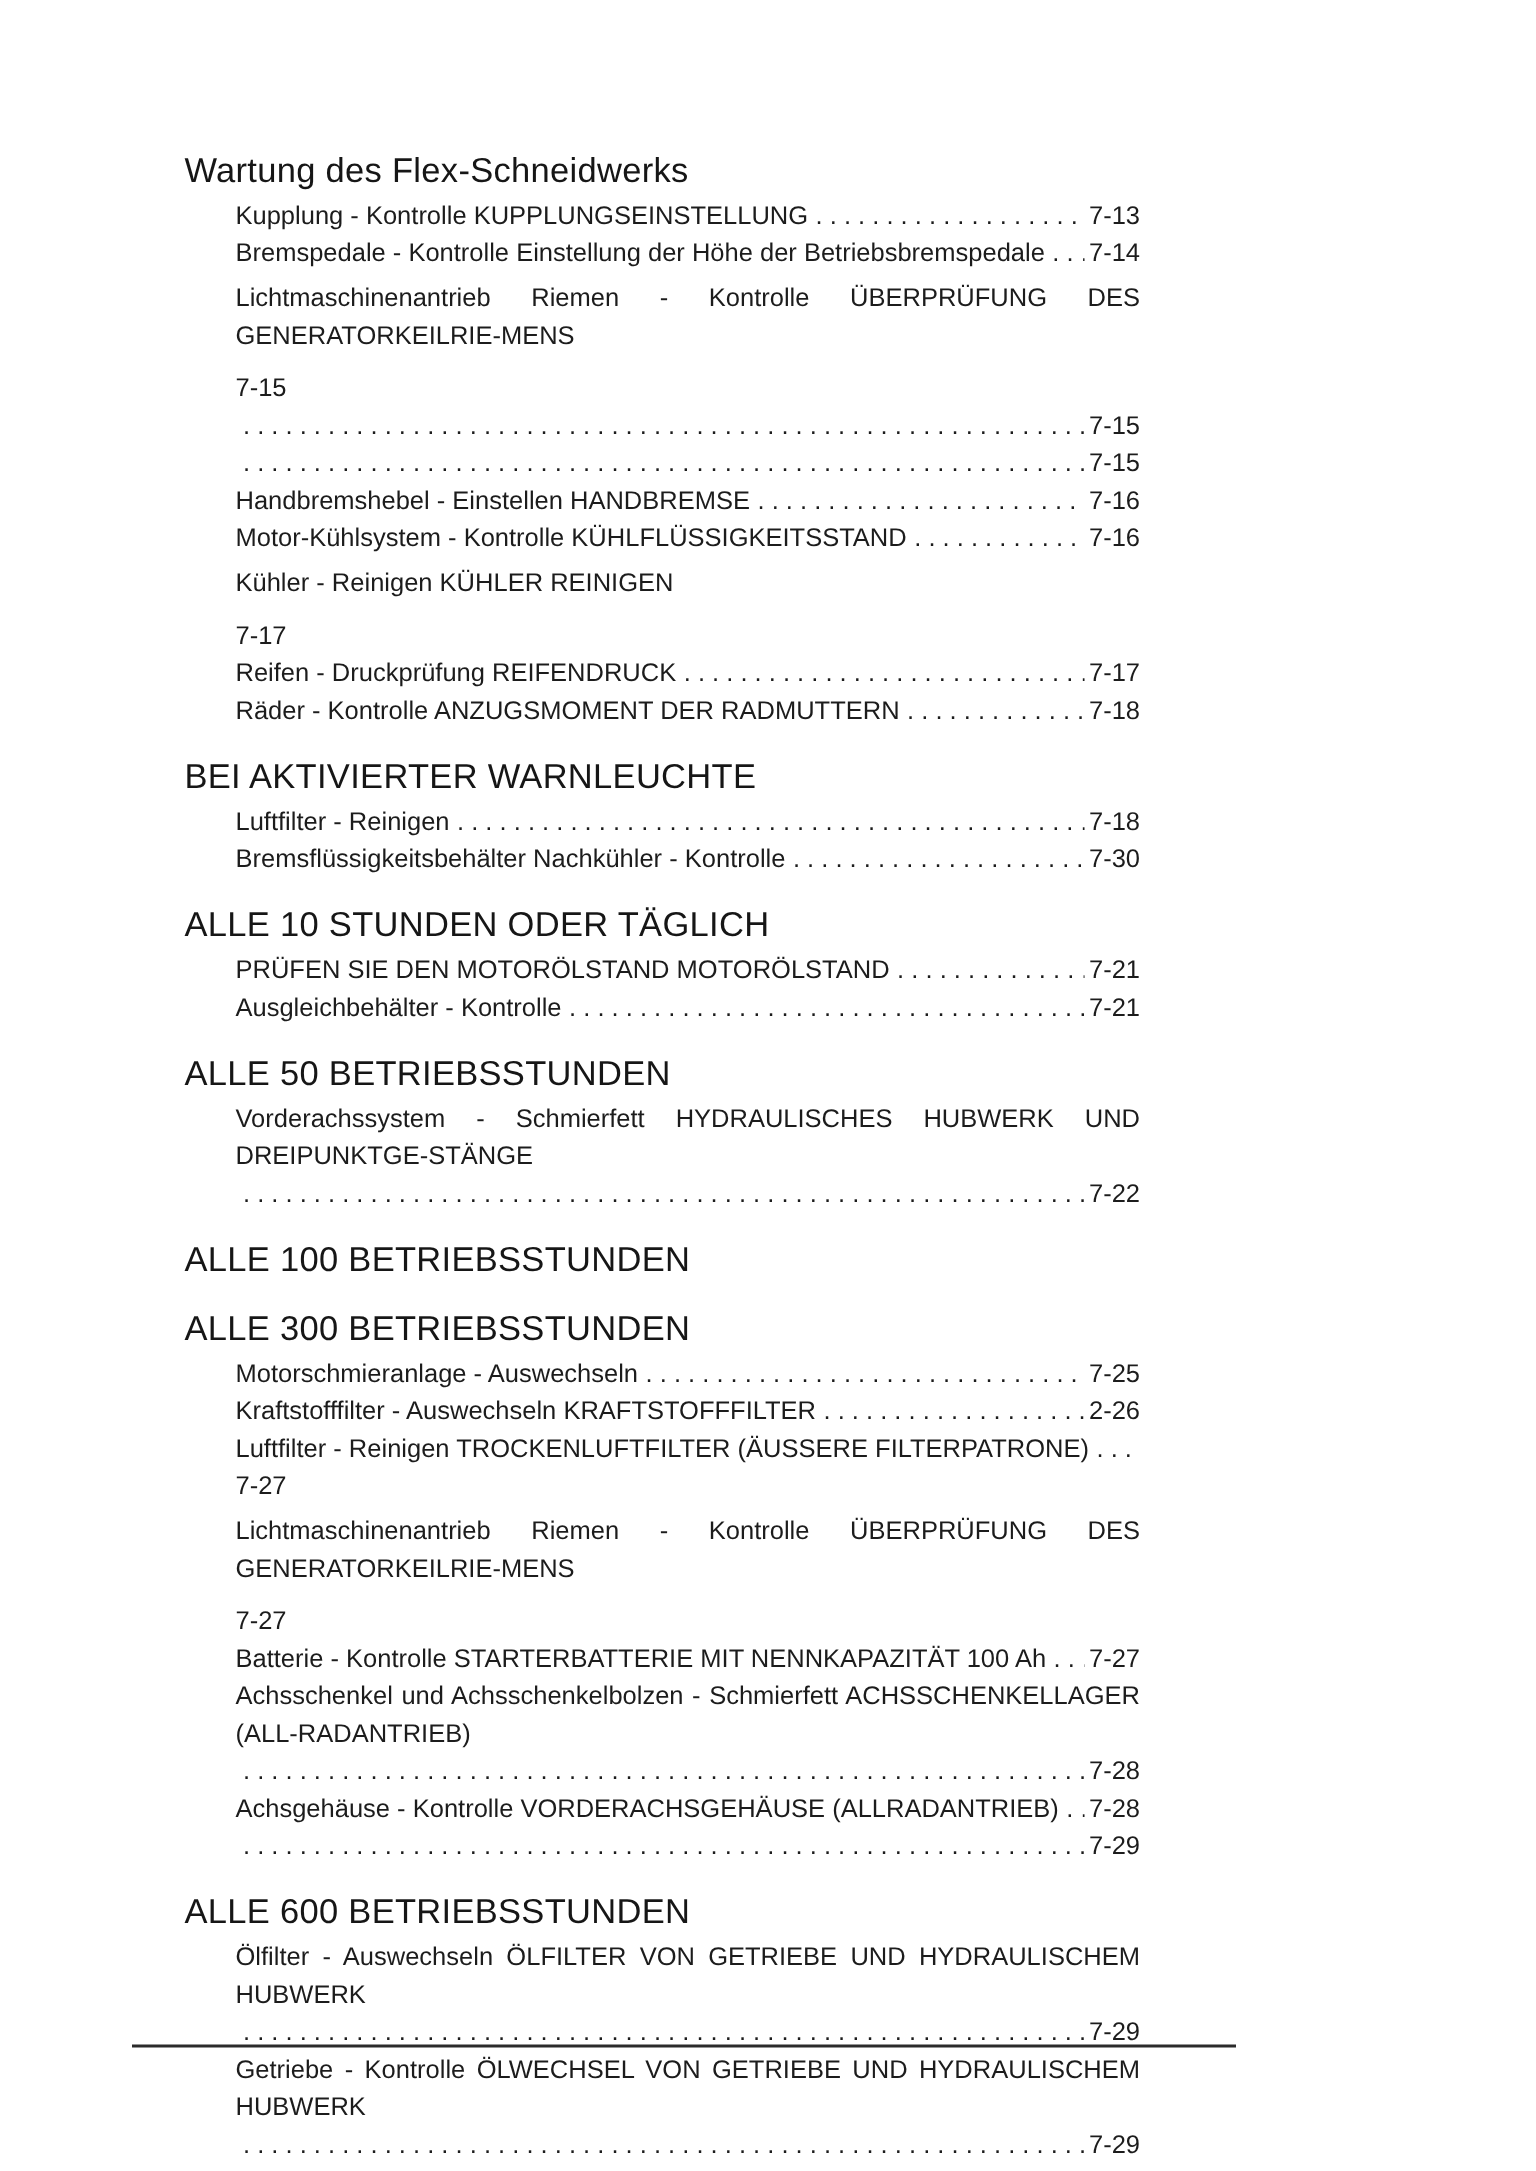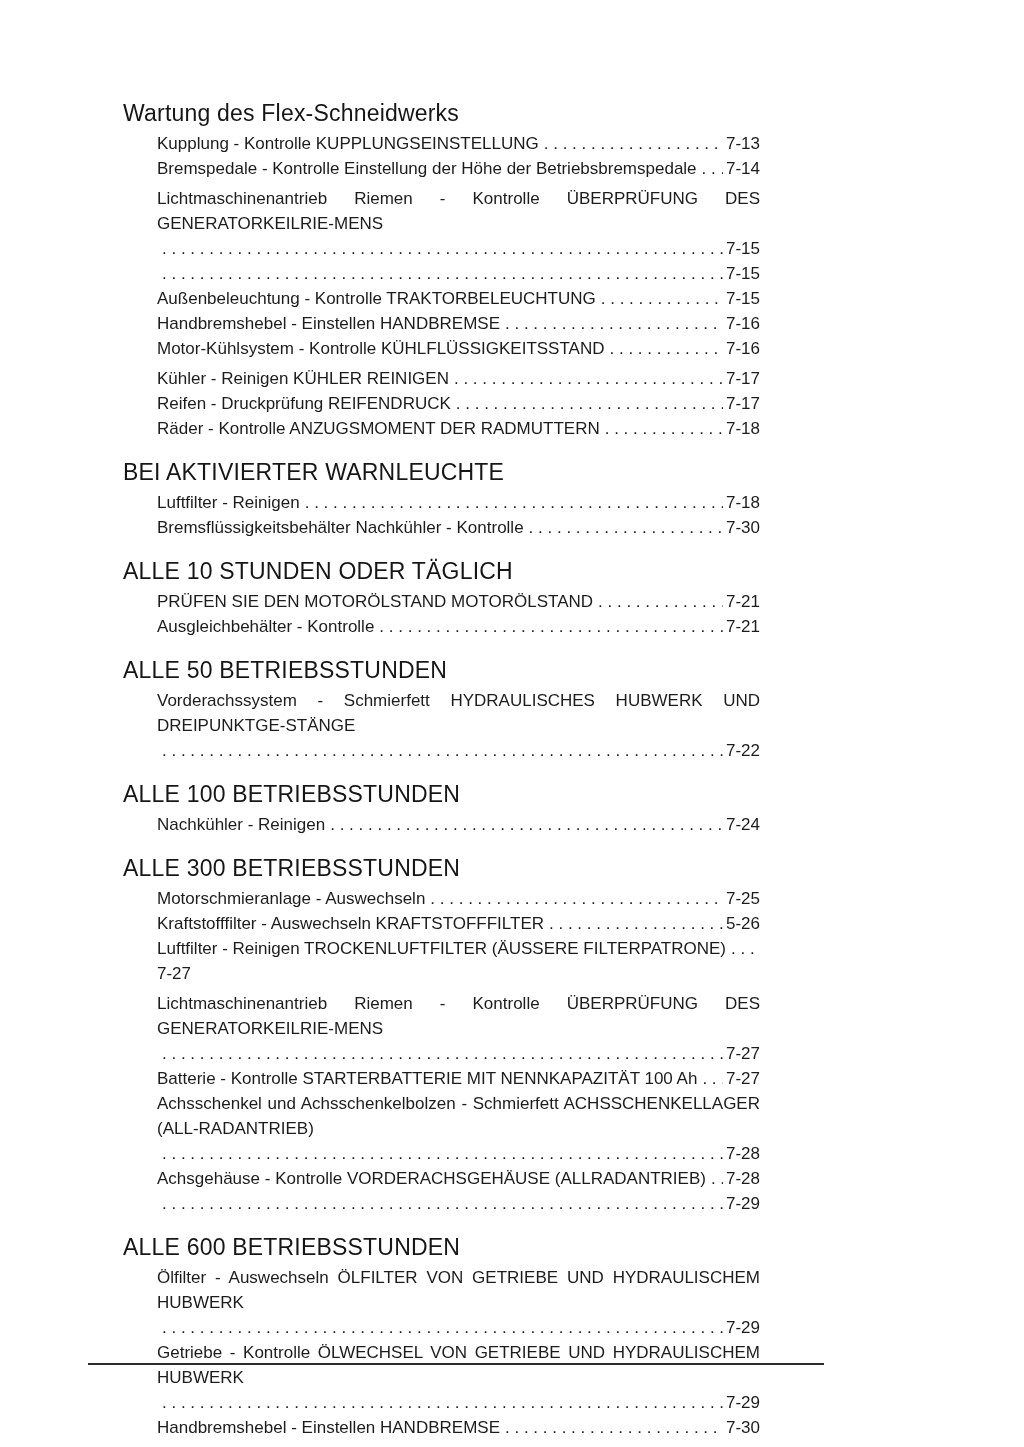--- a/index.html
+++ b/index.html
@@ -30,21 +30,21 @@
   }
   .entries { margin-left: 34px; }
   .entry {
     display: flex;
     flex-wrap: wrap;
     align-items: flex-start;
     font-size: 17px;
     line-height: 25px;
     color: #1c1c1c;
   }
-  .entry.gap-before { margin-top: 5px; }
+  .entry.gap-before { margin-top: 5px; flex-direction: column; }
   .entry-text {
     text-align: justify;
     min-width: 0;
     max-width: 100%;
   }
   .leader {
     flex: 1 1 10px;
     min-width: 10px;
     overflow: hidden;
     white-space: nowrap;
@@ -88,21 +88,20 @@
     <span class="leader"></span>
     <span class="page-num">7-15</span>
   </div>
 
   <div class="entry">
     <span class="leader"></span>
     <span class="page-num">7-15</span>
   </div>
 
   <div class="entry">
-    <span class="entry-text">Außenbeleuchtung - Kontrolle TRAKTORBELEUCHTUNG</span>
     <span class="leader"></span>
     <span class="page-num">7-15</span>
   </div>
 
   <div class="entry">
     <span class="entry-text">Handbremshebel - Einstellen HANDBREMSE</span>
     <span class="leader"></span>
     <span class="page-num">7-16</span>
   </div>
 
@@ -172,42 +171,35 @@
   <div class="entry">
     <span class="entry-text">Vorderachssystem - Schmierfett HYDRAULISCHES HUBWERK UND DREIPUNKTGE-STÄNGE</span>
     <span class="leader"></span>
     <span class="page-num">7-22</span>
   </div>
 </div>
   </section>
 
   <section class="toc-section">
     <h2 class="section-title">ALLE 100 BETRIEBSSTUNDEN</h2>
-    <div class="entries">
-  <div class="entry">
-    <span class="entry-text">Nachkühler - Reinigen</span>
-    <span class="leader"></span>
-    <span class="page-num">7-24</span>
-  </div>
-</div>
   </section>
 
   <section class="toc-section">
     <h2 class="section-title">ALLE 300 BETRIEBSSTUNDEN</h2>
     <div class="entries">
   <div class="entry">
     <span class="entry-text">Motorschmieranlage - Auswechseln</span>
     <span class="leader"></span>
     <span class="page-num">7-25</span>
   </div>
 
   <div class="entry">
     <span class="entry-text">Kraftstofffilter - Auswechseln KRAFTSTOFFFILTER</span>
     <span class="leader"></span>
-    <span class="page-num">5-26</span>
+    <span class="page-num">2-26</span>
   </div>
 
   <div class="entry">
     <span class="entry-text">Luftfilter - Reinigen TROCKENLUFTFILTER (ÄUSSERE FILTERPATRONE)</span>
     <span class="leader"></span>
     <span class="page-num">7-27</span>
   </div>
 
   <div class="entry gap-before">
     <span class="entry-text">Lichtmaschinenantrieb Riemen - Kontrolle ÜBERPRÜFUNG DES GENERATORKEILRIE-MENS</span>

